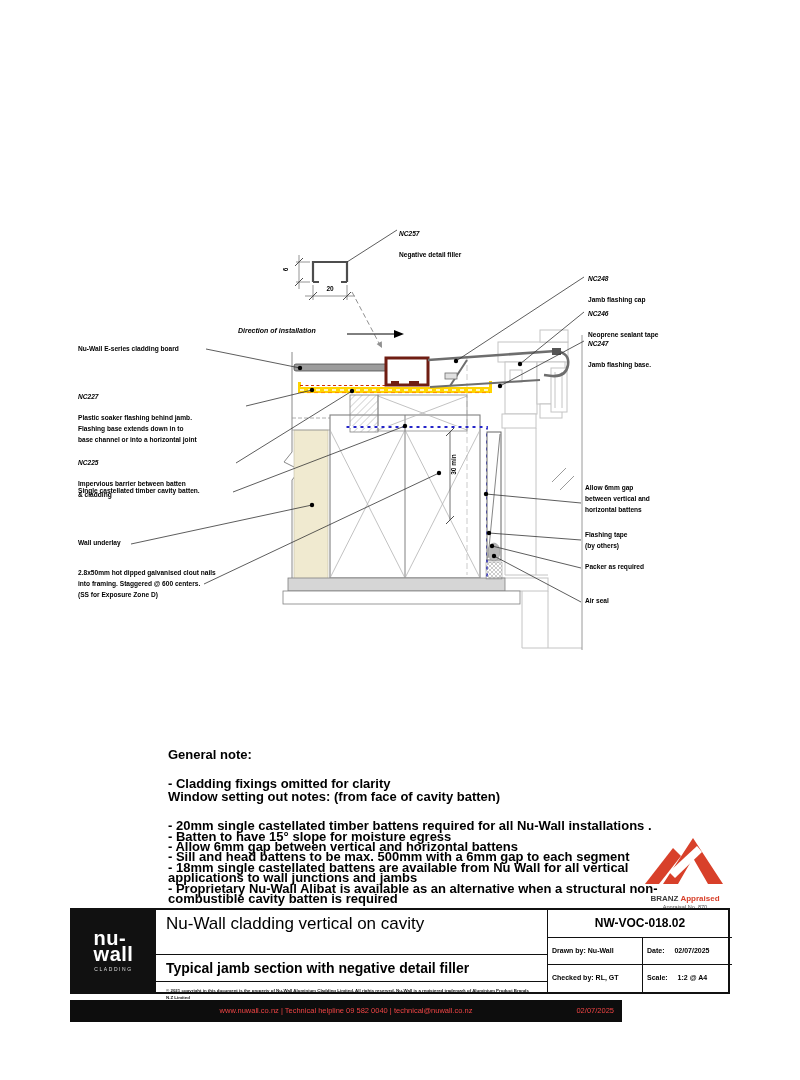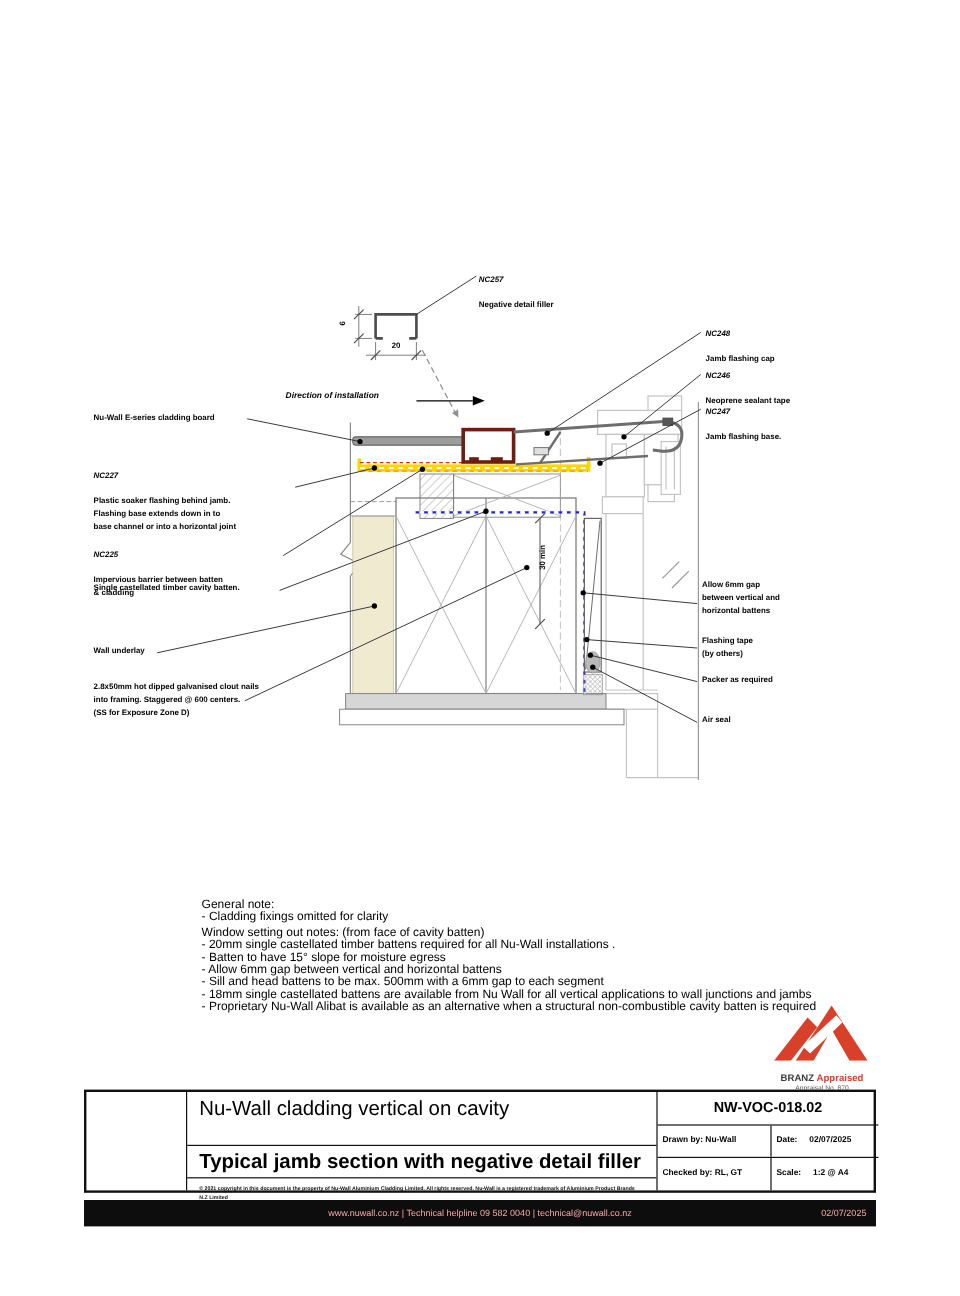--- a/index.html
+++ b/index.html
@@ -11,59 +11,59 @@
   svg.linework { position: absolute; left: 0; top: 0; }
   .lbl {
     position: absolute; font-size: 6.6px; font-weight: bold; line-height: 10.8px;
     white-space: pre-line; letter-spacing: 0;
   }
   .lbl .code { font-style: italic; }
   .dir-lbl { position: absolute; font-size: 7px; font-weight: bold; font-style: italic; }
   .dim { position: absolute; font-size: 6.5px; font-weight: bold; }
   .rot { transform: rotate(-90deg); }
   .notes { position: absolute; left: 168px; top: 750px; width: 520px;
-    font-size: 10px; line-height: 10.4px; font-weight: normal; }
+    font-size: 13px; line-height: 10.4px; font-weight: bold; }
   .notes .nt { margin-top: 2px; }
   .notes .nt:first-child { margin-top: 0; }
-  .notes .ni { white-space: pre-line; }
+  .notes .ni { white-space: pre-line; margin-top: 19px; }
   
   .branz { position: absolute; left: 633px; top: 838px; width: 104px; text-align: center; }
   .branz-line { font-size: 8px; font-weight: bold; margin-top: 10px; }
   .branz-no { font-size: 5.6px; color: #555; margin-top: 1px; }
   
   .tb { position: absolute; left: 70px; top: 908px; width: 660px; height: 86px;
     border: 2px solid #111; background: #fff; }
   .tb-logo { position: absolute; left: 0; top: 0; width: 83px; height: 100%;
     background: #111; color: #fff; display: flex; flex-direction: column;
     align-items: center; justify-content: center; }
   .tb-logo .big { font-size: 20px; font-weight: bold; line-height: 16px; letter-spacing: 0.5px; }
   .tb-logo .sub { font-size: 5px; letter-spacing: 1.6px; margin-top: 4px; color: #ddd; }
   .tb-mid { position: absolute; left: 83px; top: 0; width: 392px; height: 100%;
     border-left: 1.5px solid #111; }
   .tb-mid .row1 { height: 45px; border-bottom: 1.5px solid #111; font-size: 17px;
     font-weight: normal; line-height: 27px; padding-left: 10px; }
-  .tb-mid .row2 { height: 27px; border-bottom: 1.5px solid #111; font-size: 17px;
+  .tb-mid .row2 { height: 27px; border-bottom: 1.5px solid #111; font-size: 14px;
     font-weight: bold; line-height: 26px; padding-left: 10px; }
   .tb-mid .row3 { height: 27px; font-size: 4.4px; font-weight: bold; line-height: 7px;
     padding: 5px 12px 0 10px; color: #111; }
   .tb-right { position: absolute; left: 475px; top: 0; width: 185px; height: 100%;
     border-left: 1.5px solid #111; }
   .tb-right .num { height: 28px; border-bottom: 1.5px solid #111; font-size: 12px;
     font-weight: bold; text-align: center; line-height: 27px; }
   .tb-right .gridrow { position: relative; height: 27px; border-bottom: 1.5px solid #111; }
   .tb-right .gridrow.last { border-bottom: none; }
   .tb-right .cl { position: absolute; left: 0; top: 0; width: 95px; height: 100%;
     border-right: 1.5px solid #111; font-size: 7px; font-weight: bold;
     line-height: 26px; padding-left: 4px; }
   .tb-right .cr { position: absolute; left: 95px; top: 0; right: 0; height: 100%;
     font-size: 7px; font-weight: bold; line-height: 26px; padding-left: 4px; }
   .gap-span { margin-left: 8px; }
   
-  .footerbar { position: absolute; left: 70px; top: 1000px; width: 660px; height: 22px;
-    background: #0d0d0d; color: #fca5a5; }
+  .footerbar { position: absolute; left: 70px; top: 1000px; width: 552px; height: 22px;
+    background: #0d0d0d; color: #ef4444; }
   .footerbar .contact { position: absolute; left: 0; right: 0; top: 0; height: 100%;
     text-align: center; font-size: 7.5px; line-height: 22px; }
   .footerbar .fdate { position: absolute; right: 8px; top: 0; height: 100%;
     font-size: 7.5px; line-height: 22px; }
 </style>
 </head>
 <body>
 
 <div class="page">
 
@@ -323,20 +323,27 @@
       <polygon points="24,34 52,8 57,14 30,40" fill="#ffffff"></polygon>
     </svg>
     <div class="branz-line">
       <span style="color:#3b3b3b;">BRANZ</span>
       <span style="color:#d8402a;">Appraised</span>
     </div>
     <div class="branz-no">Appraisal No. 870</div>
   </div>
 
   <div class="tb">
+    <div class="tb-logo">
+      <div style="display:inline-block; text-align:left;">
+        <div class="big">nu-</div>
+        <div class="big">wall</div>
+      </div>
+      <div class="sub">CLADDING</div>
+    </div>
     <div class="tb-mid">
       <div class="row1">Nu-Wall cladding vertical on cavity</div>
       <div class="row2">Typical jamb section with negative detail filler</div>
       <div class="row3">© 2021 copyright in this document is the property of Nu-Wall Aluminium Cladding Limited. All rights reserved. Nu-Wall is a registered trademark of Aluminium Product Brands N.Z Limited</div>
     </div>
     <div class="tb-right">
       <div class="num">NW-VOC-018.02</div>
       <div class="gridrow">
         <div class="cl">
           <span>Drawn by:</span>

